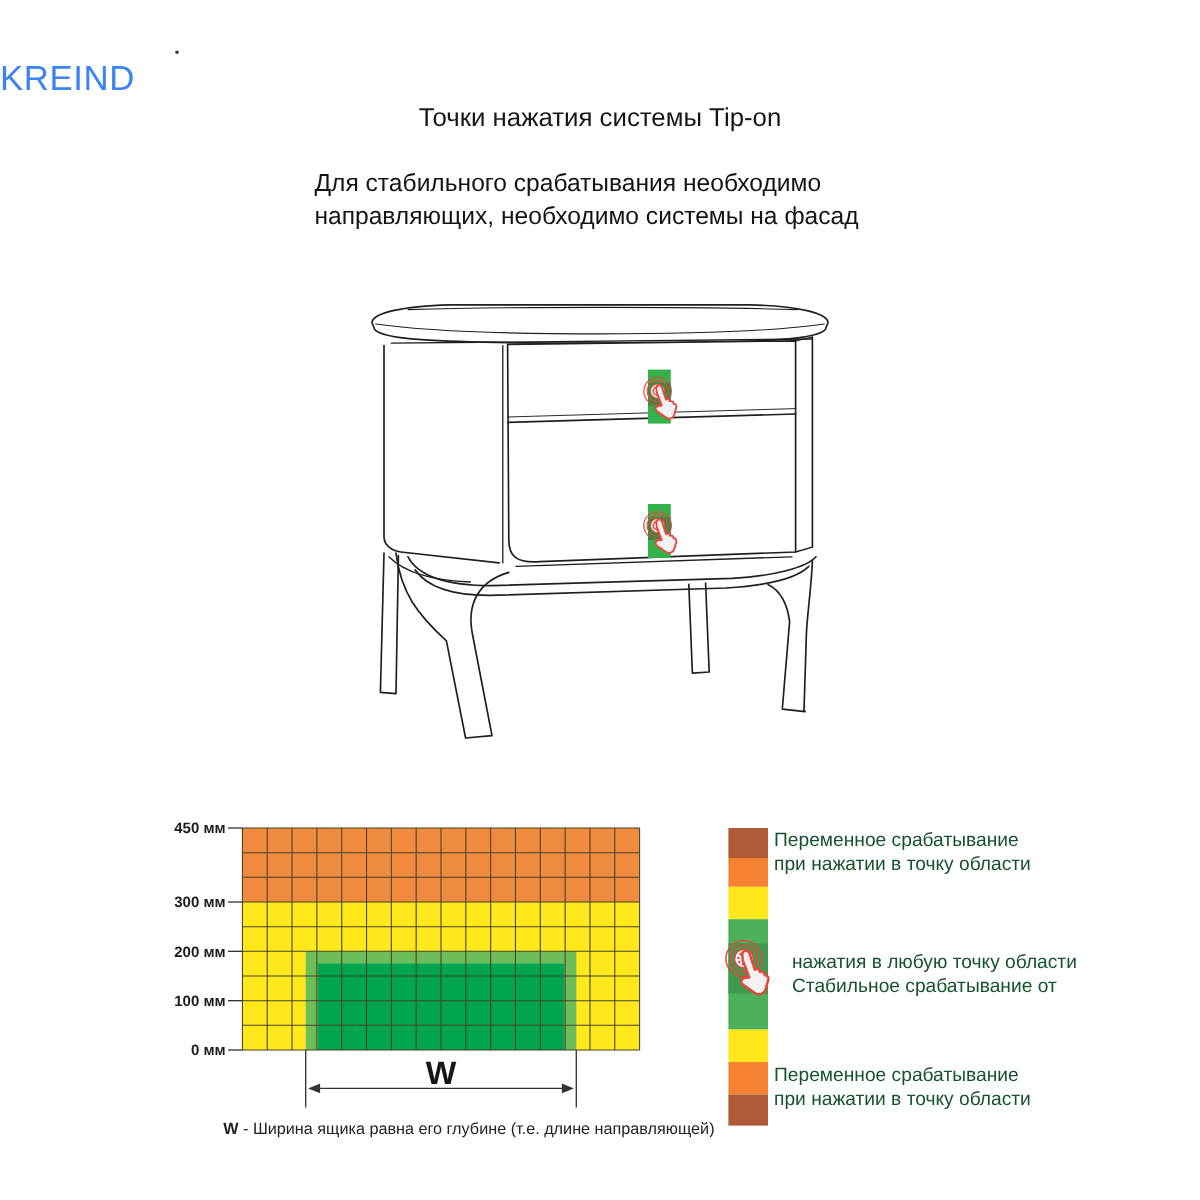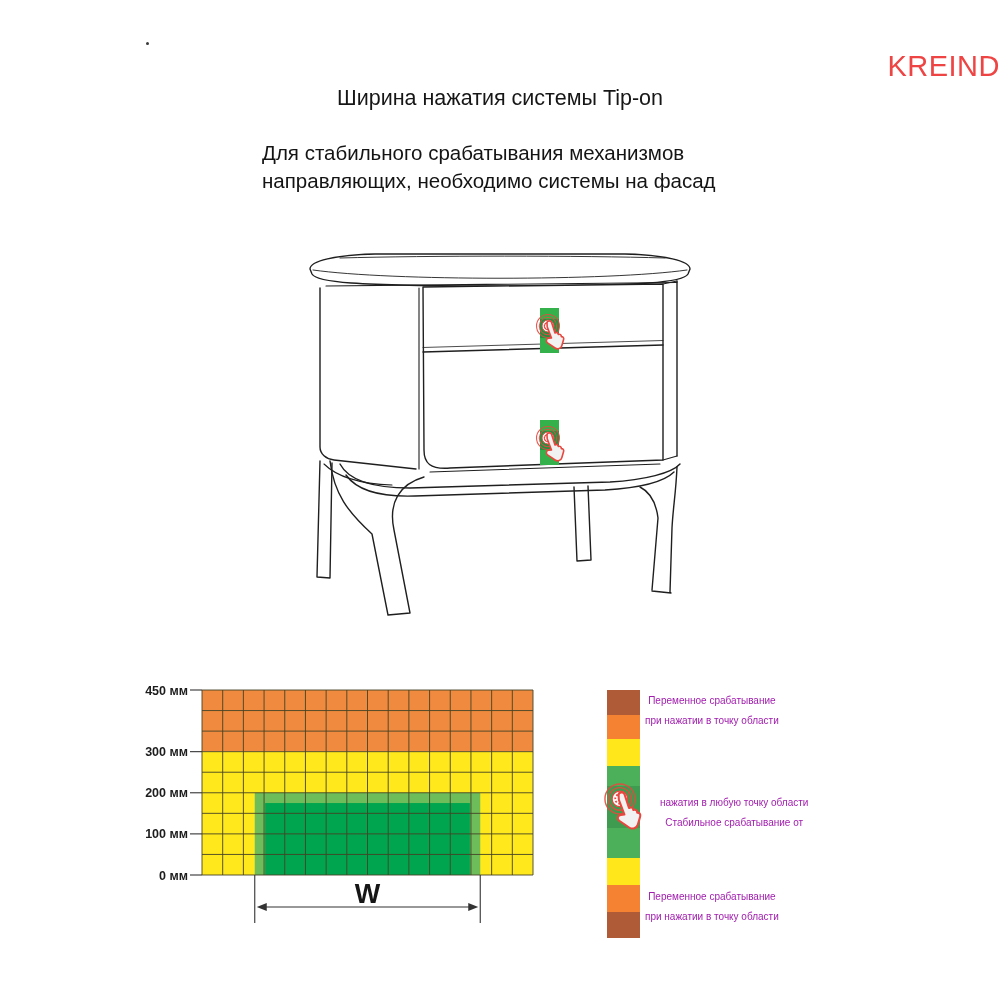--- a/index.html
+++ b/index.html
@@ -1,31 +1,31 @@
 <!DOCTYPE html>
 <html><head>
 <meta charset="utf-8">
 <style>
   html,body{margin:0;padding:0;background:#fff;}
   #stage{position:relative;width:1000px;height:1000px;background:#fff;overflow:hidden;
          font-family:"Liberation Sans",sans-serif;color:#1c1c1c;}
   .abs{position:absolute;}
   #stray-dot{left:146px;top:42px;width:3px;height:3px;border-radius:50%;background:#3a3a3a;}
-  #title{left:0;top:50px;width:1000px;text-align:right;font-size:29px;letter-spacing:.5px;color:#ef4444;}
+  #title{left:0;top:50px;width:1000px;text-align:left;font-size:29px;letter-spacing:.5px;color:#3b82f6;}
   #subtitle{left:0;top:86px;width:1000px;text-align:center;font-size:21.5px;color:#161616;}
   #description{left:262px;top:139px;width:520px;font-size:20.5px;line-height:28px;color:#141414;}
   #furniture-svg{left:280px;top:240px;}
   #chart-svg{left:140px;top:680px;}
   #chart-svg text{font-family:"Liberation Sans",sans-serif;}
   #chart-caption{left:186px;top:933px;font-size:13.5px;color:#222;}
   #legend{left:607px;top:690px;width:385px;height:250px;}
   #legend-color-bar{position:absolute;left:0;top:0;width:33px;height:248px;}
   #legend-green-inner{position:absolute;left:0;width:33px;}
   #legend-press-icon{position:absolute;left:-4px;top:92px;}
-  .legend-item{position:absolute;font-size:10px;line-height:20px;color:#a21caf;white-space:nowrap;text-align:center;}
+  .legend-item{position:absolute;font-size:16px;line-height:20px;color:#14532d;white-space:nowrap;}
   #legend-item-0{left:38px;top:1px;}
   #legend-item-1{left:53px;top:103px;}
   #legend-item-2{left:38px;top:197px;}
   svg{display:block;}
 </style>
 </head>
 <body>
 
 <svg width="0" height="0" style="position:absolute" aria-hidden="true">
   <defs>
@@ -37,24 +37,24 @@
       <path d="M12,10 c0,-2.4 3.8,-2.8 4.6,-0.4 l3.4,10.4 c1.6,-1 3.2,-0.2 3.3,1.5 c1.7,-0.7 3.2,0.4 3,2.1 c1.7,-0.2 2.8,1.3 2.3,3 l-1.8,6.2 c-0.8,2.8 -4.2,3.9 -6.7,2.2 l-7.6,-5.2 c-2,-1.4 -1.2,-4.3 1.2,-4.5 l2.8,-0.3 l-4.3,-11.2 z" fill="#f2f2f2" stroke="#E8473F" stroke-width="1.6" stroke-linejoin="round"></path>
     </symbol>
   </defs>
 </svg>
 
 <div id="stage">
 
   <div id="stray-dot" class="abs"></div>
 
   <div id="title" class="abs">KREIND</div>
-  <div id="subtitle" class="abs">Ширина нажатия системы Tip-on</div>
+  <div id="subtitle" class="abs">Точки нажатия системы Tip-on</div>
 
   <div id="description" class="abs">
-    <div>Для стабильного срабатывания механизмов</div>
+    <div>Для стабильного срабатывания необходимо</div>
     <div>направляющих, необходимо системы на фасад</div>
   </div>
 
   <svg id="furniture-svg" class="abs" width="440" height="390" viewBox="0 0 440 390" fill="none" stroke="#1f1f1f" stroke-width="1.4" stroke-linejoin="round" stroke-linecap="round">
     <g>
       <path d="M30,29 C30,21 55,15 95,14 L345,14 C385,15 410,21 410,29 L408,34 C404,42 370,46 220,46 C70,46 36,42 32,34 Z" fill="#fff"></path>
       <path d="M60,18 C150,15.5 300,15.5 385,18" stroke-width="0.9"></path>
       <path d="M33,30 C110,41 330,41 407,30" stroke-width="0.9"></path>
       <path d="M46,46 L397,42.5" stroke-width="1.1"></path>
     </g>
@@ -136,20 +136,23 @@
       <line x1="50" y1="195" x2="62" y2="195" stroke="#333" stroke-width="1.1"></line>
       <text x="48" y="199.5" text-anchor="end" font-size="12.5" font-weight="600" fill="#1c1c1c">0 мм</text>
       <line x1="114.753125" y1="195" x2="114.753125" y2="243" stroke="#333" stroke-width="1.1"></line>
       <line x1="340.246875" y1="195" x2="340.246875" y2="243" stroke="#333" stroke-width="1.1"></line>
       <line x1="124.753125" y1="227" x2="330.246875" y2="227" stroke="#333" stroke-width="1.1"></line>
       <polygon points="116.753125,227 126.753125,223 126.753125,231" fill="#333"></polygon>
       <polygon points="338.246875,227 328.246875,223 328.246875,231" fill="#333"></polygon>
       <text x="227.5" y="223" text-anchor="middle" font-size="27" font-weight="600" fill="#161616">W</text>
     </svg>
 
+  <div id="chart-caption" class="abs">
+    <b>W</b><span> - Ширина ящика равна его глубине (т.е. длине направляющей)</span>
+  </div>
 
   <div id="legend" class="abs">
     <div id="legend-color-bar">
         <div style="height: 25px; background: rgb(175, 91, 56);"></div>
         <div style="height: 24px; background: rgb(245, 130, 51);"></div>
         <div style="height: 27px; background: rgb(255, 231, 28);"></div>
         <div style="height: 92px; background: rgb(76, 176, 90);"></div>
         <div style="height: 27px; background: rgb(255, 231, 28);"></div>
         <div style="height: 27px; background: rgb(245, 130, 51);"></div>
         <div style="height: 26px; background: rgb(175, 91, 56);"></div>

